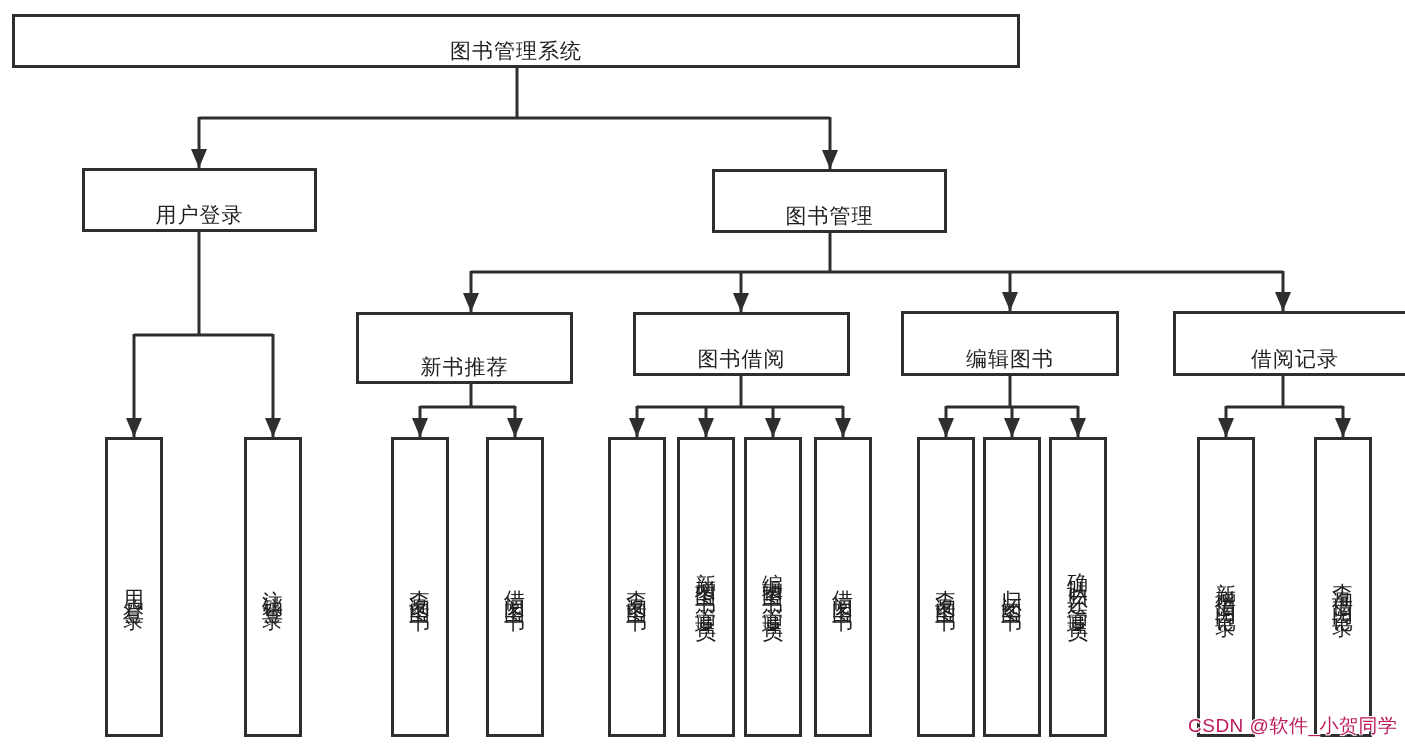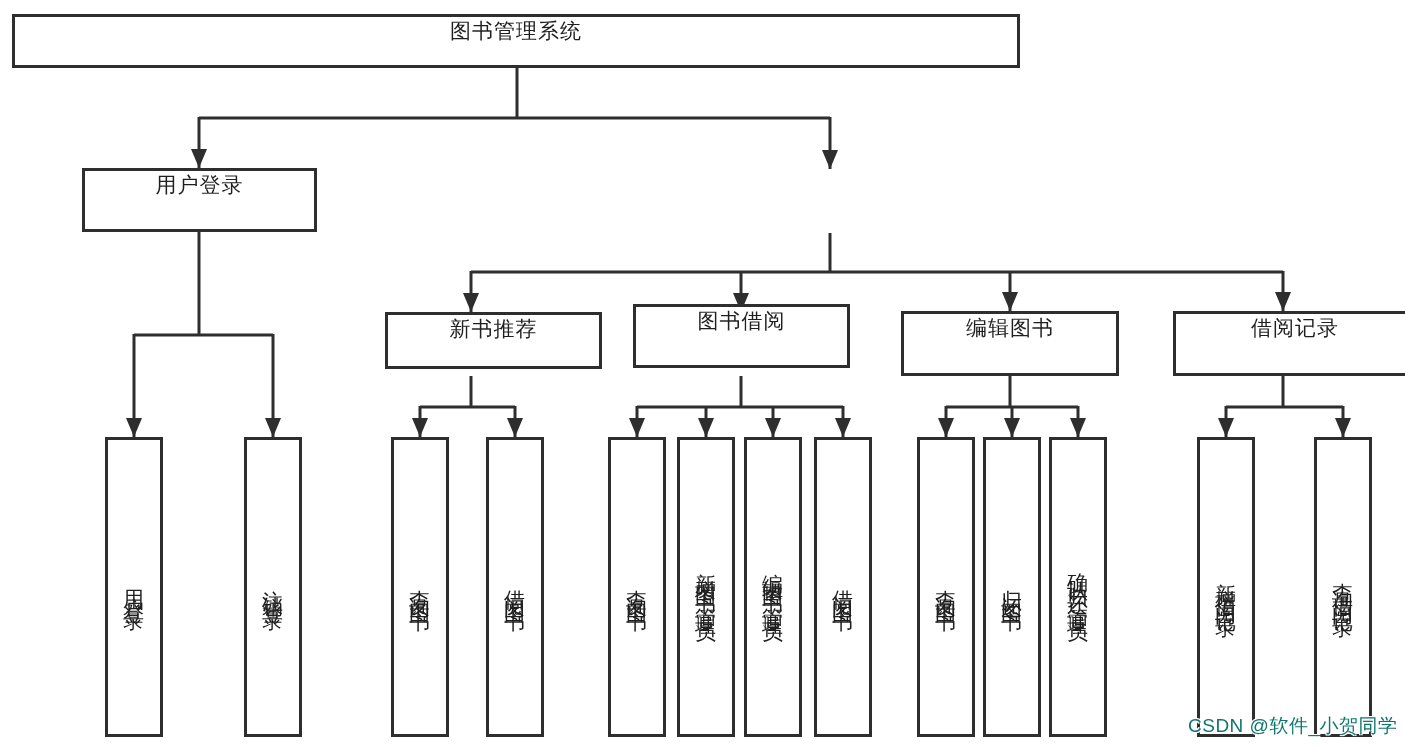--- a/index.html
+++ b/index.html
@@ -19,21 +19,21 @@
     position: absolute;
     left: 0; top: 0;
     z-index: 0;
   }
   .box {
     position: absolute;
     box-sizing: border-box;
     background: #ffffff;
     border: 3px solid #2e2e2e;
     display: flex;
-    align-items: flex-start;
+    align-items: flex-end;
     justify-content: center;
     color: #1f1f1f;
     font-size: 21px;
     letter-spacing: 1px;
     z-index: 1;
     white-space: nowrap;
   }
   .leaf {
     position: absolute;
     box-sizing: border-box;
@@ -52,22 +52,22 @@
     writing-mode: vertical-rl;
     text-orientation: mixed;
     font-size: 21px;
     letter-spacing: 7px;
     line-height: 1;
   }
   
   #root     { left: 12px;   top: 14px;  width: 1008px; height: 54px; }
   #n-login  { left: 82px;   top: 168px; width: 235px;  height: 64px; }
   #n-mgmt   { left: 712px;  top: 169px; width: 235px;  height: 64px; }
-  #n-newrec { left: 385px;  top: 312px; width: 217px;  height: 57px; }
-  #n-borrow { left: 633px;  top: 304px; width: 217px;  height: 64px; }
+  #n-newrec { left: 356px;  top: 312px; width: 217px;  height: 72px; }
+  #n-borrow { left: 633px;  top: 312px; width: 217px;  height: 64px; }
   #n-cur    { left: 901px;  top: 311px; width: 218px;  height: 65px; }
   #n-record { left: 1173px; top: 311px; width: 244px;  height: 65px; }
   
   #l1  { left: 105px; }
   #l2  { left: 244px; }
   #l3  { left: 391px; }
   #l4  { left: 486px; }
   #l5  { left: 608px; }
   #l6  { left: 677px; }
   #l7  { left: 744px; }
@@ -75,21 +75,21 @@
   #l9  { left: 917px; }
   #l10 { left: 983px; }
   #l11 { left: 1049px; }
   #l12 { left: 1197px; }
   #l13 { left: 1314px; }
   #watermark {
     position: absolute;
     left: 1188px;
     top: 713px;
     font-size: 19px;
-    color: #0f766e;
+    color: #be185d;
     letter-spacing: 0.5px;
     z-index: 3;
     text-shadow: 1px 1px 0 #ffffff, -1px -1px 0 #ffffff, 1px -1px 0 #ffffff, -1px 1px 0 #ffffff;
     white-space: nowrap;
   }
 </style>
 </head>
 <body>
 
 <div id="canvas">
@@ -144,20 +144,23 @@
     </g>
   </svg>
 
   <div id="root" class="box">
     <span>图书管理系统</span>
   </div>
 
   <div id="n-login" class="box">
     <span>用户登录</span>
   </div>
+  <div id="n-mgmt" class="box">
+    <span>图书管理</span>
+  </div>
 
   <div id="n-newrec" class="box">
     <span>新书推荐</span>
   </div>
   <div id="n-borrow" class="box">
     <span>图书借阅</span>
   </div>
   <div id="n-cur" class="box">
     <span>编辑图书</span>
   </div>

